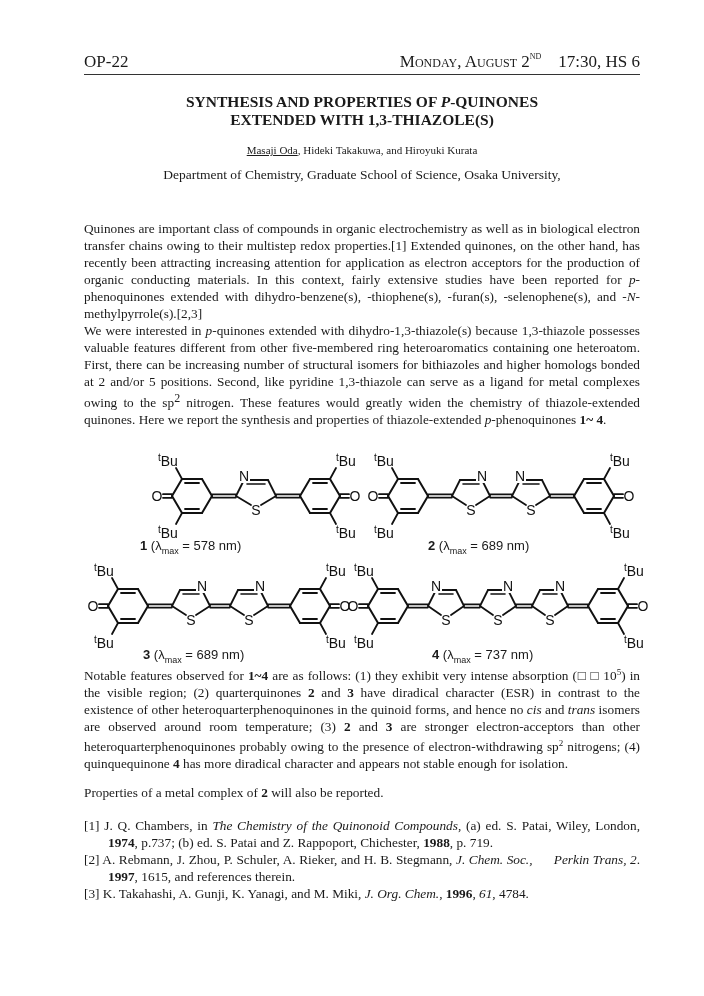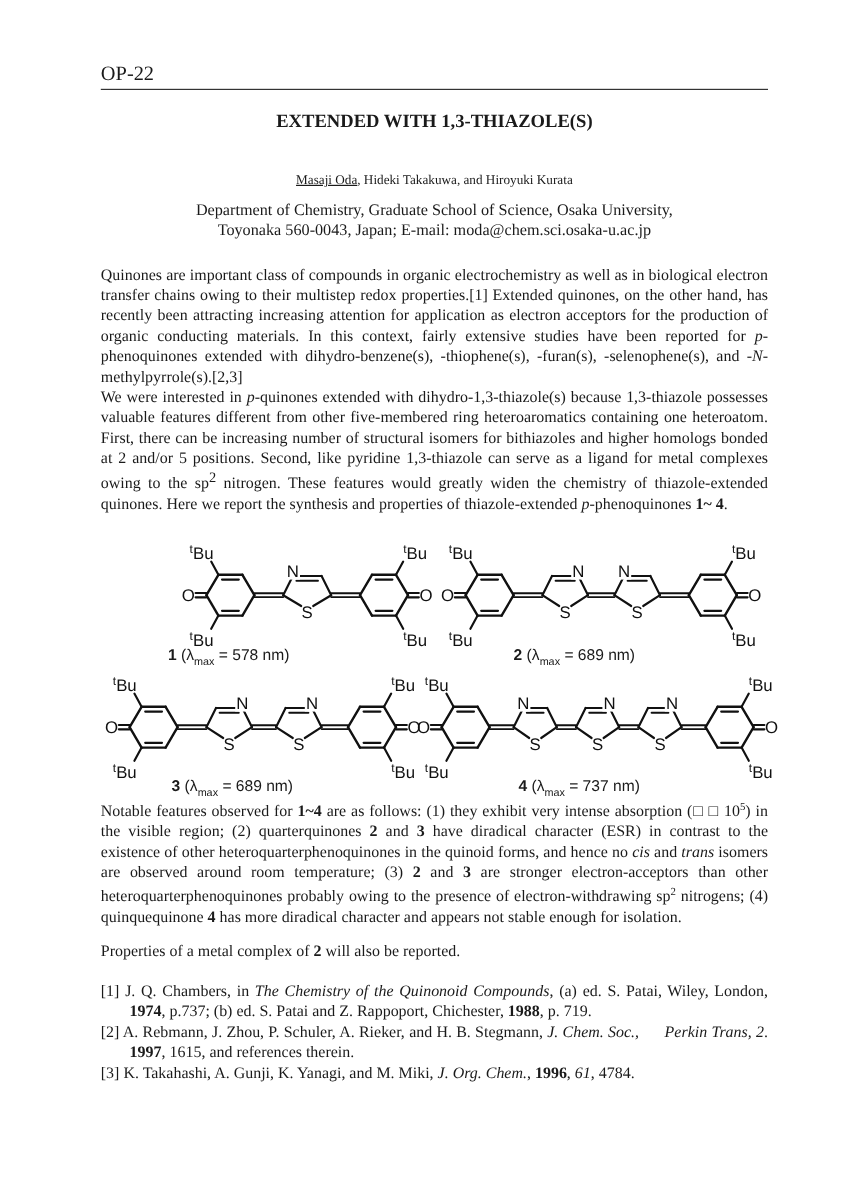--- a/index.html
+++ b/index.html
@@ -26,31 +26,32 @@
   svg text{font-family:"Liberation Sans",sans-serif;}
   .cap{font-family:"Liberation Sans",sans-serif;font-size:13px;position:absolute;}
   .cap sub{font-size:9px;margin-top:30px;}
   .struct{position:absolute;}
 </style>
 </head>
 <body>
 
 <div class="hdr">
   <span class="l">OP-22</span>
+  <span class="r"><span class="sc">Monday, August 2</span><sup>ND</sup>&nbsp;&nbsp;&nbsp;&nbsp;<span>17:30, HS 6</span></span>
 </div>
 
 <div class="title">
+  <div><span>SYNTHESIS AND PROPERTIES OF </span><i>P</i><span>-QUINONES</span></div>
   <div>EXTENDED WITH 1,3-THIAZOLE(S)</div>
 </div>
 
 <div class="authors"><u>Masaji Oda</u><span>, Hideki Takakuwa, and Hiroyuki Kurata</span></div>
 
 <div class="affil">
   <div>Department of Chemistry, Graduate School of Science, Osaka University,</div>
-  <div>Toyonaka 560-0043, Japan; E-mail: moda@chem.sci.osaka-u.ac.jp</div>
 </div>
 
 <div class="body p1">
     <p><span>Quinones are important class of compounds in organic electrochemistry as well as in biological electron transfer chains owing to their multistep redox properties.[1] Extended quinones, on the other hand, has recently been attracting increasing attention for application as electron acceptors for the production of organic conducting materials. In this context, fairly extensive studies have been reported for </span><i>p</i><span>-phenoquinones extended with dihydro-benzene(s), -thiophene(s), -furan(s), -selenophene(s), and -</span><i>N</i><span>-methylpyrrole(s).[2,3]</span></p>
   </div>
 
 <div class="body p2">
     <p><span>We were interested in </span><i>p</i><span>-quinones extended with dihydro-1,3-thiazole(s) because 1,3-thiazole possesses valuable features different from other five-membered ring heteroaromatics containing one heteroatom. First, there can be increasing number of structural isomers for bithiazoles and higher homologs bonded at 2 and/or 5 positions. Second, like pyridine 1,3-thiazole can serve as a ligand for metal complexes owing to the sp</span><span class="supbig">2</span><span> nitrogen. These features would greatly widen the chemistry of thiazole-extended quinones. Here we report the synthesis and properties of thiazole-extended </span><i>p</i><span>-phenoquinones </span><b>1~ 4</b><span>.</span></p>
   </div>
 

